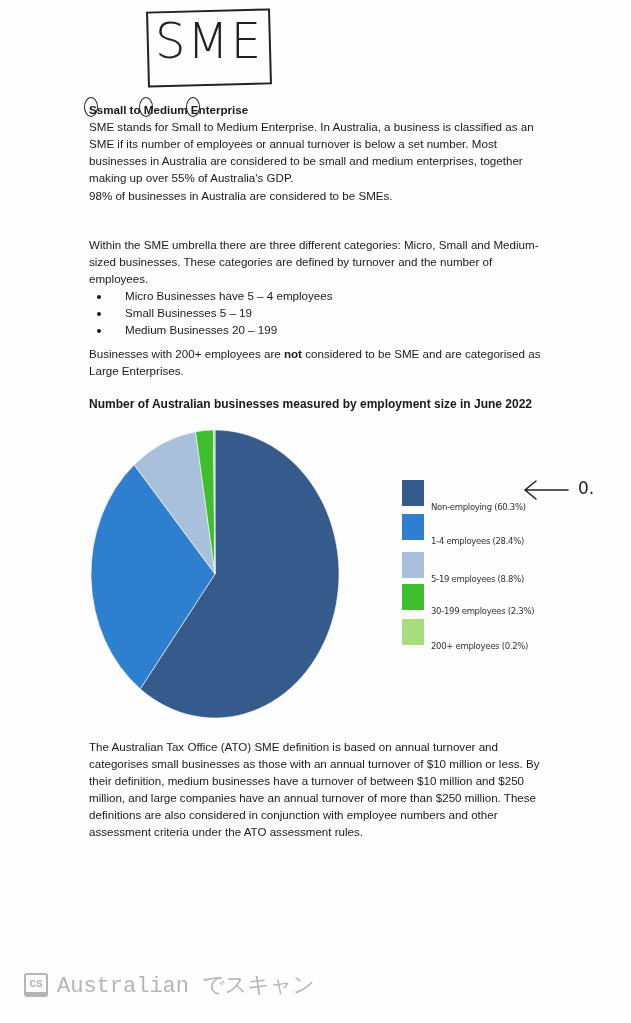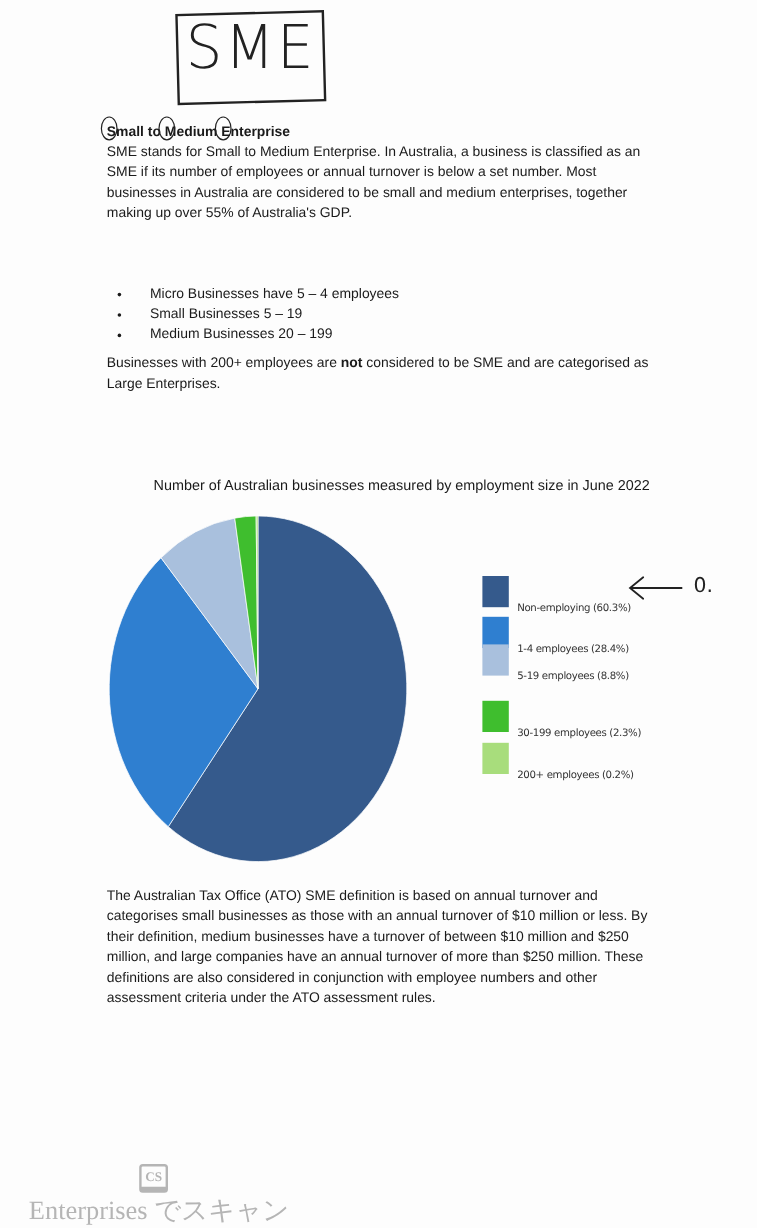--- a/index.html
+++ b/index.html
@@ -8,48 +8,50 @@
   .abs { position:absolute; }
   .hand-box { left:147px; top:10px; width:120px; height:72px; border:2px solid #222; transform:rotate(-1.5deg); }
   .hand-title { left:147px; top:12px; width:124px; text-align:center; font-size:48px; font-family:"DejaVu Sans", sans-serif;
                 font-weight:200; letter-spacing:2px; color:#222; transform:scaleY(1.05); }
   .doc { left:89px; width:460px; font-size:11.6px; line-height:17px; }
   .h { font-weight:bold; }
   .circle { display:inline-block; position:relative; }
   .circle::before { content:""; position:absolute; left:-5px; top:-4px; width:12px; height:18px; border:1.4px solid #222; border-radius:50%; }
   ul { margin:0; padding-left:22px; }
   li { padding-left:14px; margin:0; }
-  .chart-title { left:89px; top:397px; font-size:12px; font-weight:normal;margin-left:39px; }
+  .chart-title { left:89px; top:397px; font-size:12px; font-weight:bold; }
   .pie { left:89px; top:428px; width:252px; height:292px; }
   .legend { left:402px; top:480px; width:200px; }
   .leg-item { position:absolute; left:0; height:28px; width:200px; }
   .sw { position:absolute; left:0; top:0; width:22px; height:26px; }
   .leg-label { position:absolute; left:29px; top:7px; font-size:8.5px; color:#333; font-family:"DejaVu Sans", sans-serif; letter-spacing:-0.3px;margin-top:15px; }
   .arrow { left:522px; top:478px; }
   .hand-o { left:578px; top:478px; font-size:17px; font-family:"DejaVu Sans", sans-serif; color:#222; }
-  .footer { left:24px; top:970px; display:flex; align-items:center; color:#b5b5b5; font-size:22px; font-family:Liberation Serif, serif;flex-direction:column; }
+  .footer { left:24px; top:970px; display:flex; align-items:center; color:#b5b5b5; font-size:22px; font-family:Liberation Mono, monospace; }
   .cs-logo { width:24px; height:24px; border:2px solid #b5b5b5; border-radius:3px; font-size:11px; font-weight:bold; display:flex; align-items:center; justify-content:center; margin-right:9px; box-sizing:border-box; border-bottom-width:5px; }
 </style>
 </head>
 <body>
 
 <div class="abs hand-box"></div>
 <div class="abs hand-title">SME</div>
 
 <div class="abs doc" style="top:101px;">
   <div class="h">
-    <span class="circle">S</span><span>mall to </span><span class="circle">M</span><span>edium </span><span class="circle">E</span><span>nterprise</span>
+    <span class="circle">S</span><span>small to </span><span class="circle">M</span><span>edium </span><span class="circle">E</span><span>nterprise</span>
   </div>
   <div>SME stands for Small to Medium Enterprise. In Australia, a business is classified as an SME if its number of employees or annual turnover is below a set number. Most businesses in Australia are considered to be small and medium enterprises, together making up over 55% of Australia's GDP.</div>
 </div>
 
 <div class="abs doc" style="top:187px;">
+  <div>98% of businesses in Australia are considered to be SMEs.</div>
 </div>
 
 <div class="abs doc" style="top:236px;">
+  <div>Within the SME umbrella there are three different categories: Micro, Small and Medium-sized businesses. These categories are defined by turnover and the number of employees.</div>
   <ul>
     <li>Micro Businesses have 5 – 4 employees</li>
     <li>Small Businesses 5 – 19</li>
     <li>Medium Businesses 20 – 199</li>
   </ul>
   <div style="margin-top:7px;">
     <span>Businesses with 200+ employees are </span><span class="h">not</span><span> considered to be SME and are categorised as Large Enterprises.</span>
   </div>
 </div>
 
@@ -67,21 +69,21 @@
 
 <div class="abs legend">
   <div class="leg-item" style="top:0;">
     <span class="sw" style="background: rgb(53, 90, 140);"></span>
     <span class="leg-label">Non-employing (60.3%)</span>
   </div>
   <div class="leg-item" style="top:34px;">
     <span class="sw" style="background: rgb(47, 127, 208);"></span>
     <span class="leg-label">1-4 employees (28.4%)</span>
   </div>
-  <div class="leg-item" style="top:57px;padding-left:21px;">
+  <div class="leg-item" style="top:72px;padding-left:21px;">
     <span class="sw" style="background: rgb(169, 192, 221);"></span>
     <span class="leg-label">5-19 employees (8.8%)</span>
   </div>
   <div class="leg-item" style="top:104px;">
     <span class="sw" style="background: rgb(63, 190, 46);"></span>
     <span class="leg-label">30-199 employees (2.3%)</span>
   </div>
   <div class="leg-item" style="top:139px;">
     <span class="sw" style="background: rgb(168, 221, 124);"></span>
     <span class="leg-label">200+ employees (0.2%)</span>
@@ -90,14 +92,14 @@
 
 <svg class="abs arrow" width="48" height="24" viewBox="0 0 48 24">
   <path d="M46 12 L4 12 M14 3 L3 12 L14 21" stroke="#222" stroke-width="1.5" fill="none" stroke-linecap="round"></path>
 </svg>
 <div class="abs hand-o">0.</div>
 
 <div class="abs doc" style="top:738px; width:470px;">The Australian Tax Office (ATO) SME definition is based on annual turnover and categorises small businesses as those with an annual turnover of $10 million or less. By their definition, medium businesses have a turnover of between $10 million and $250 million, and large companies have an annual turnover of more than $250 million. These definitions are also considered in conjunction with employee numbers and other assessment criteria under the ATO assessment rules.</div>
 
 <div class="abs footer">
   <span class="cs-logo">CS</span>
-  <span>Enterprises でスキャン</span>
+  <span>Australian でスキャン</span>
 </div>
 
 </body></html>

